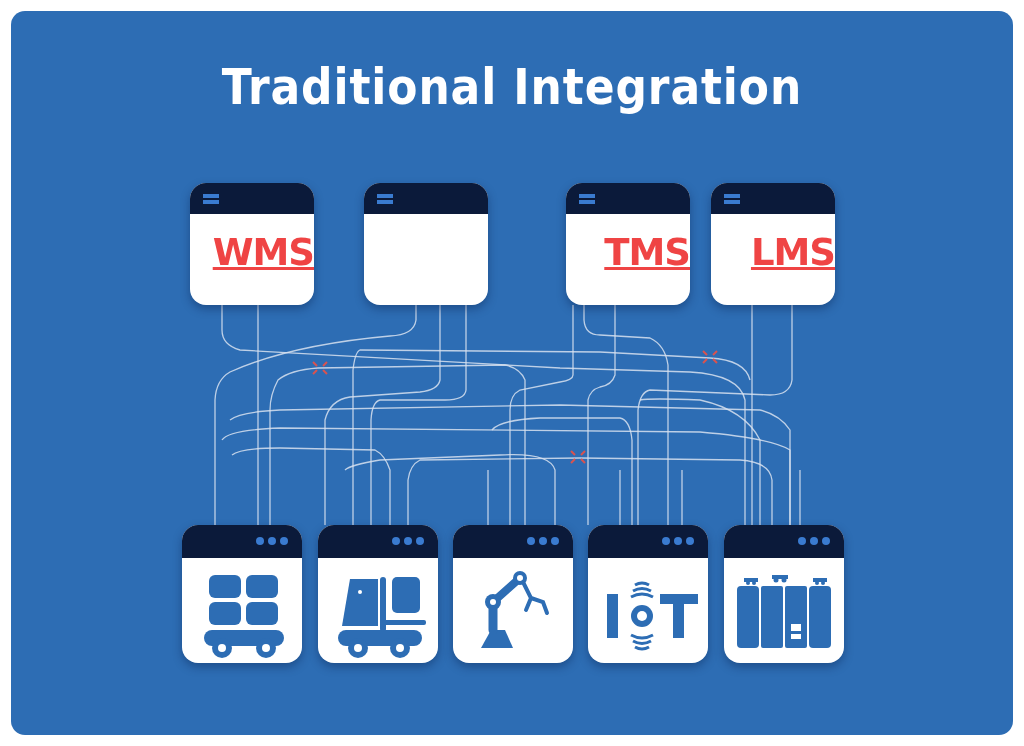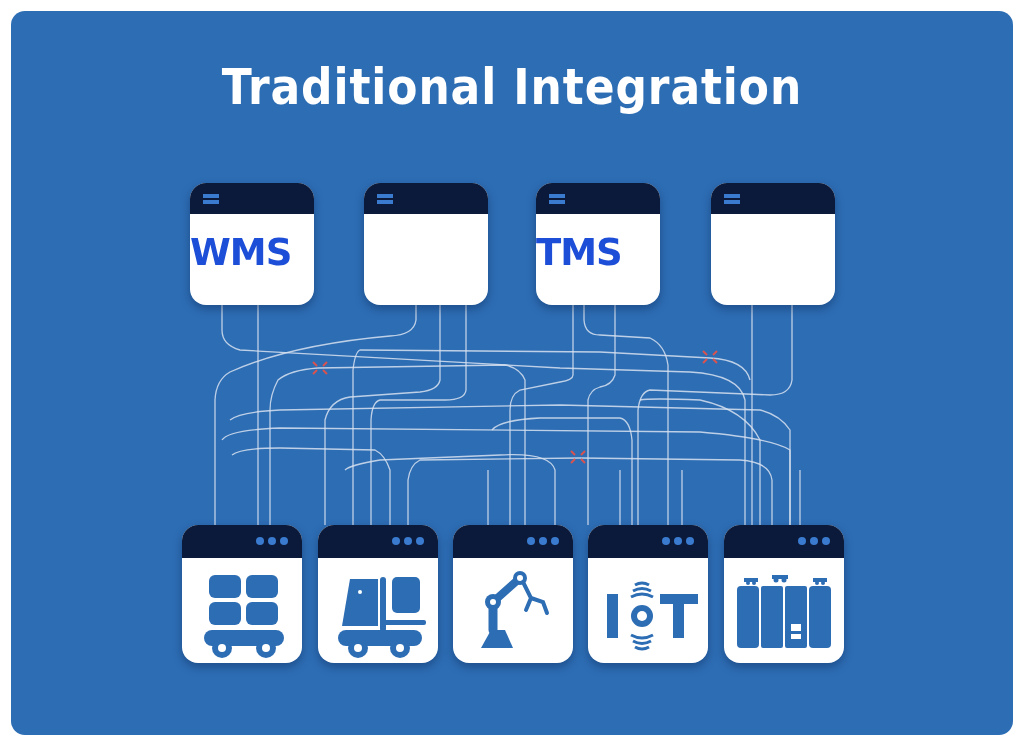--- a/index.html
+++ b/index.html
@@ -6,21 +6,21 @@
   body{width:1024px;height:746px;position:relative;overflow:hidden;font-family:"Liberation Sans",sans-serif;}
   .panel{position:absolute;left:11px;top:11px;width:1002px;height:724px;background:#2d6db4;border-radius:14px;}
   .title{position:absolute;left:0;top:58px;width:1024px;text-align:center;color:#ffffff;font-family:"DejaVu Sans",sans-serif;font-weight:bold;font-size:50px;letter-spacing:1px;transform:scaleX(0.88);transform-origin:center;}
   svg.wires{position:absolute;left:0;top:0;width:1024px;height:746px;}
   .card{position:absolute;background:#ffffff;border-radius:16px;overflow:hidden;box-shadow:0 4px 10px rgba(0,20,60,0.35);}
   .card .bar{position:absolute;left:0;top:0;right:0;background:#0b1a3a;}
   .top-card{width:124px;height:122px;top:183px;}
   .top-card .bar{height:31px;}
   .top-card .menu{position:absolute;left:13px;top:11px;width:16px;height:11px;}
   .top-card .menu i{display:block;height:4px;background:#3a7bd0;margin-bottom:2px;}
-  .top-card .label{position:absolute;left:0;right:0;top:48px;text-align:left;color:#1d4ed8;font-family:"DejaVu Sans",sans-serif;font-weight:bold;font-size:37px;letter-spacing:-1px;}
+  .top-card .label{position:absolute;left:0;right:0;top:48px;text-align:right;color:#ef4444;font-family:"DejaVu Sans",sans-serif;font-weight:bold;font-size:37px;letter-spacing:-1px;text-decoration:underline;}
   .bot-card{width:120px;height:138px;top:525px;}
   .bot-card .bar{height:33px;}
   .bot-card .dots{position:absolute;right:14px;top:12px;display:flex;gap:4px;}
   .bot-card .dots i{width:8px;height:8px;border-radius:50%;background:#3a7bd0;display:block;}
   .bot-card svg{position:absolute;left:0;top:33px;width:120px;height:105px;}
 </style>
 </head>
 <body>
 
 <div class="panel"></div>
@@ -80,34 +80,35 @@
     </div>
   <div class="label">WMS</div>
 </div>
 <div class="card top-card" style="left:364px">
   <div class="bar"></div>
   <div class="menu">
       <i></i>
       <i></i>
     </div>
 </div>
-<div class="card top-card" style="left:536px">
+<div class="card top-card" style="left:566px">
   <div class="bar"></div>
   <div class="menu">
       <i></i>
       <i></i>
     </div>
   <div class="label">TMS</div>
 </div>
 <div class="card top-card" style="left:711px">
   <div class="bar"></div>
   <div class="menu">
       <i></i>
       <i></i>
     </div>
+  <div class="label">LMS</div>
 </div>
 
 <div class="card bot-card" style="left:182px">
   <div class="bar"></div>
   <div class="dots">
       <i></i>
       <i></i>
       <i></i>
     </div>
   <svg viewBox="0 0 120 105" fill="#2d6db4">

